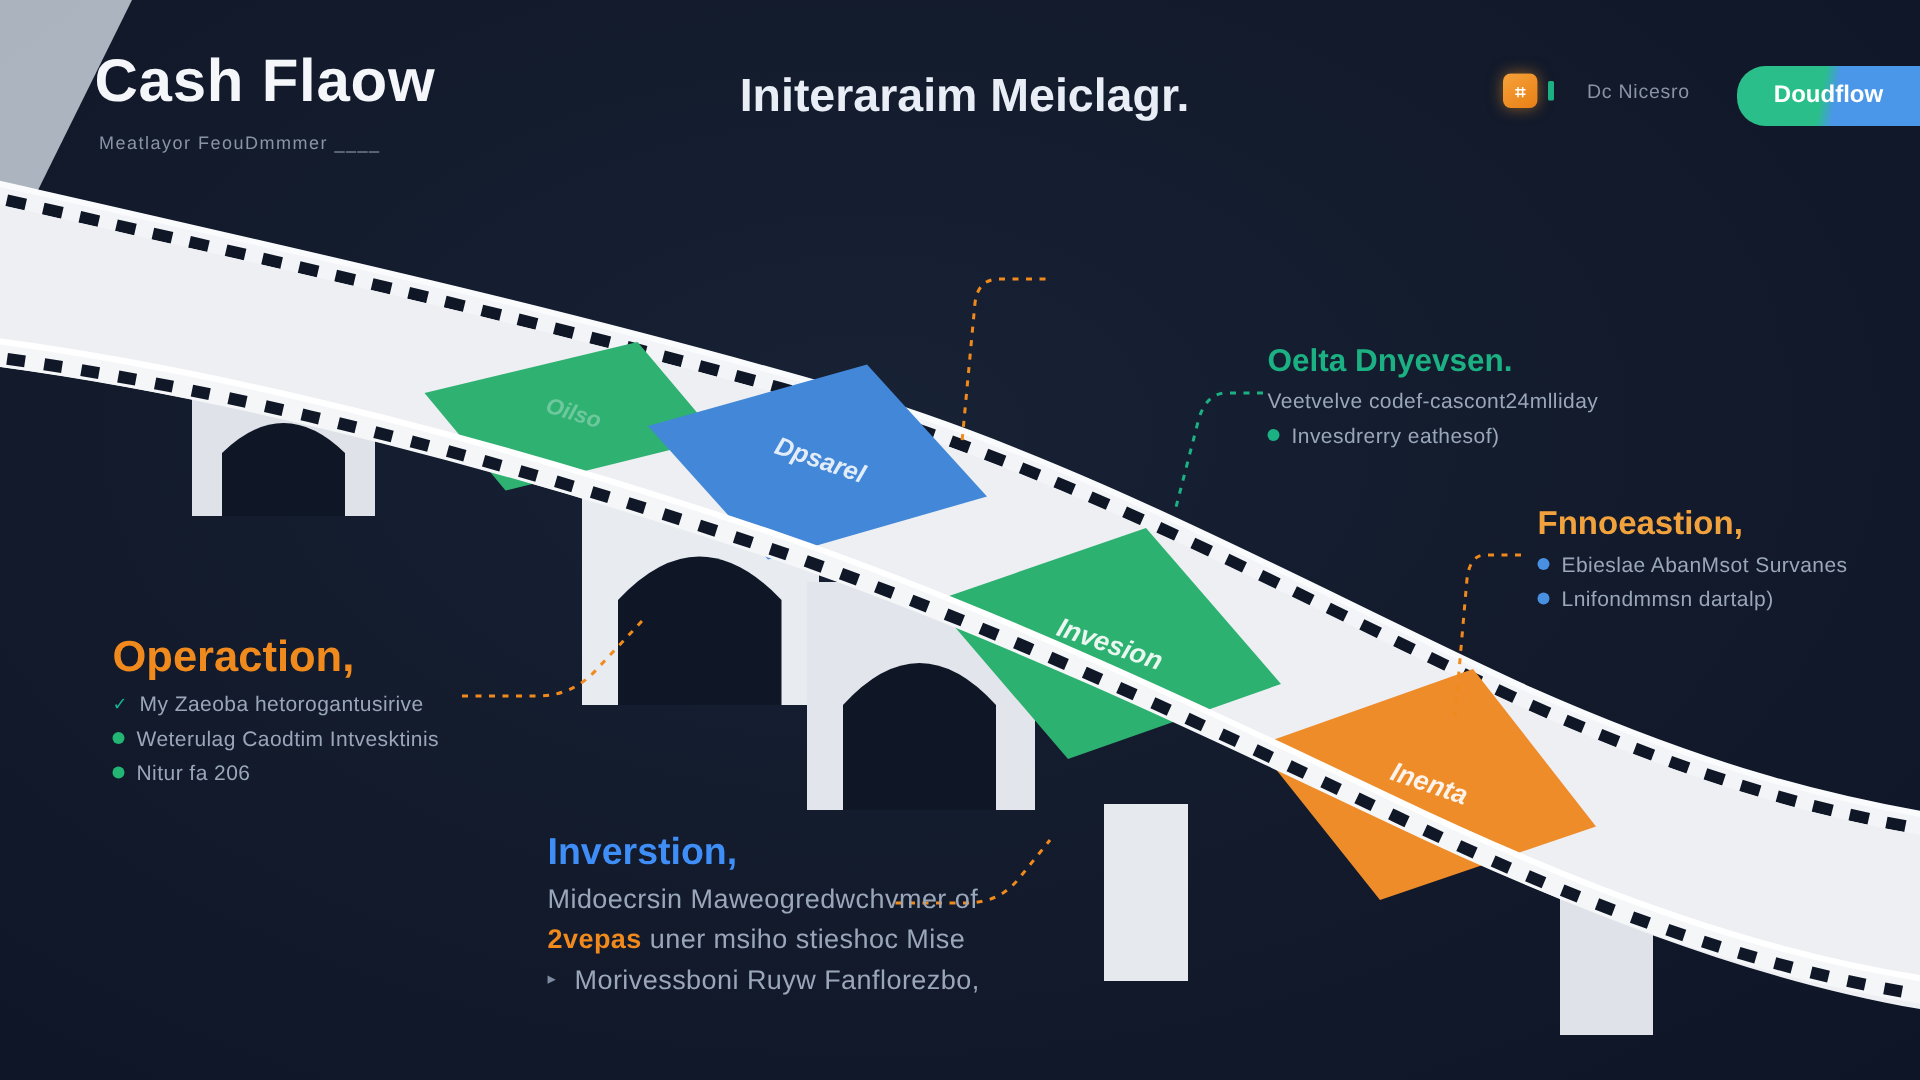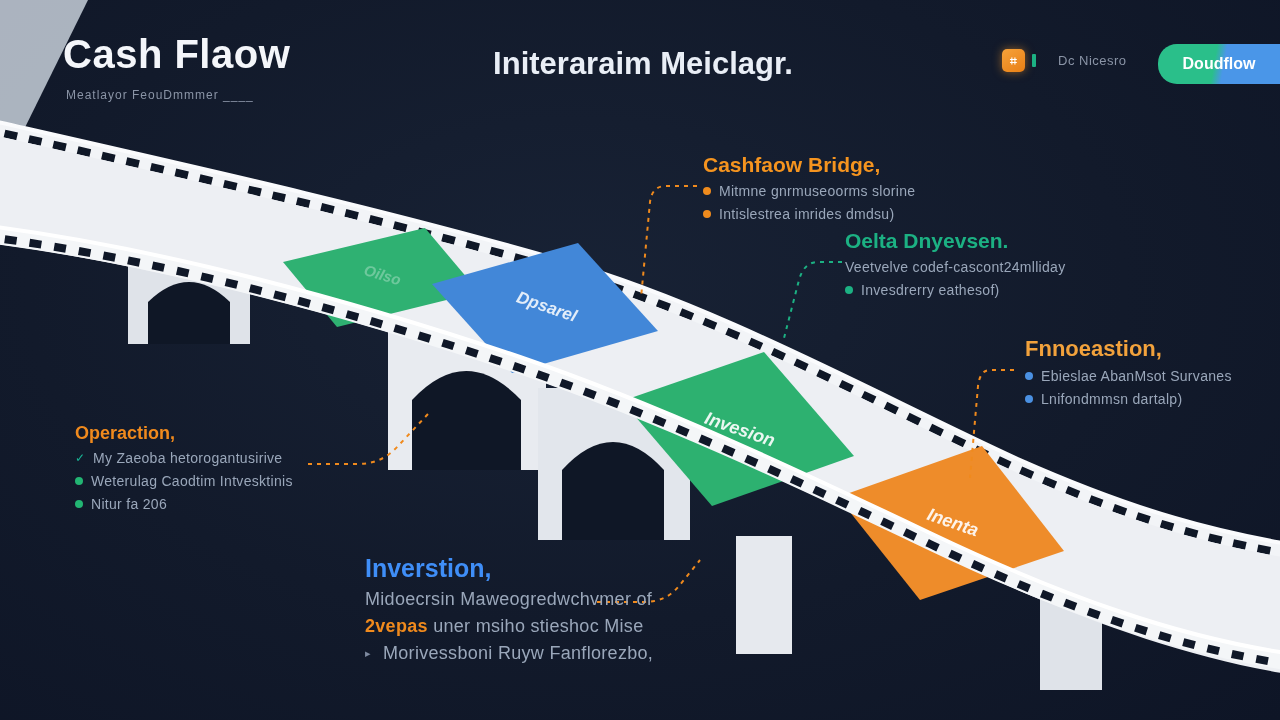--- a/index.html
+++ b/index.html
@@ -24,21 +24,21 @@
        background:linear-gradient(100deg,#2abf8a 0%,#2abf8a 46%,#4a96e8 54%,#4a96e8 100%);}
   
   .anno{line-height:1;}
   .anno .h{font-weight:bold;white-space:nowrap;}
   .row{display:flex;align-items:center;gap:8px;margin-top:9px;white-space:nowrap;}
   .dot{width:8px;height:8px;border-radius:50%;flex:0 0 auto;}
   .btxt{font-size:14px;color:#9aa7ba;letter-spacing:.3px;}
   .cash{left:703px;top:154px;}  .cash .h{font-size:21px;color:#f5941f;}
   .delta{left:845px;top:230px;} .delta .h{font-size:21px;color:#1cb183;}
   .found{left:1025px;top:338px;}.found .h{font-size:22px;color:#f2a23c;}
-  .oper{left:75px;top:424px;}   .oper .h{font-size:18px;color:#f08a1d;}
+  .oper{left:75px;top:424px;}   .oper .h{font-size:29px;color:#f08a1d;}
   .inver{left:365px;top:556px;} .inver .h{font-size:25px;color:#3f8ef7;}
   .check{color:#18b394;font-size:12px;width:10px;flex:0 0 auto;}
   .plain{margin-left:0;}
   .hl{color:#f08a1d;font-weight:bold;}
   .marker{color:#7e8aa0;font-size:11px;width:10px;flex:0 0 auto;}
   .inver .btxt{font-size:18px;}
   .delta .btxt{font-size:14px;}
 </style>
 </head>
 <body>
@@ -103,31 +103,20 @@
   <div class="abs center-title">Initeraraim Meiclagr.</div>
 
   <div class="abs brand">
     <div class="brand-icon">⌗</div>
     <div class="brand-tick"></div>
     <div class="brand-label">Dc Nicesro</div>
   </div>
 
   <button class="abs cta">Doudflow</button>
 
-  <div class="abs anno cash">
-    <div class="h">Cashfaow Bridge,</div>
-    <div class="row">
-      <span class="dot" style="background:#ef8b1d"></span>
-      <span class="btxt">Mitmne gnrmuseoorms slorine</span>
-    </div>
-    <div class="row">
-      <span class="dot" style="background:#ef8b1d"></span>
-      <span class="btxt">Intislestrea imrides dmdsu)</span>
-    </div>
-  </div>
 
   <div class="abs anno delta">
     <div class="h">Oelta Dnyevsen.</div>
     <div class="row">
       <span class="btxt plain">Veetvelve codef-cascont24mlliday</span>
     </div>
     <div class="row">
       <span class="dot" style="background:#1cb183"></span>
       <span class="btxt">Invesdrerry eathesof)</span>
     </div>

